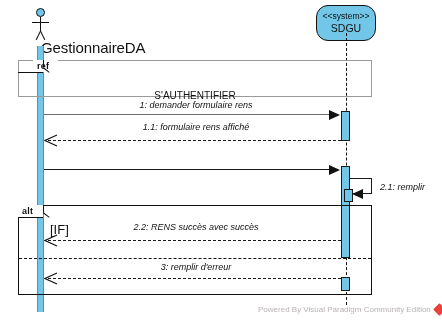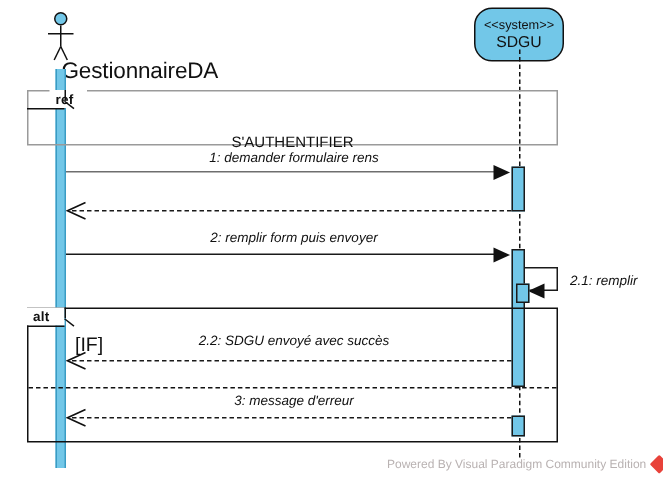--- a/index.html
+++ b/index.html
@@ -202,59 +202,59 @@
   <div class="abs" style="left:43px; top:60px; width:0; height:7px; border-left:1px solid #111;"></div>
   <div class="abs frag-cut-line" style="left:43px; top:67px; width:8px; transform:rotate(38deg);"></div>
   <div class="abs frag-title" style="left:18px; top:72px; width:354px;margin-top:18px;">S'AUTHENTIFIER</div>
 
   <div class="abs msg-label" style="left:48px; top:100px; width:296px;">1: demander formulaire rens</div>
   <div class="abs msg-line-solid" style="left:44px; top:114px; width:291px;"></div>
   <div class="abs arrow-filled-right" style="left:329px; top:110px;"></div>
 
   <div class="abs activation" style="left:341px; top:111px; width:9px; height:30px;"></div>
 
+  <div class="abs msg-label" style="left:48px; top:122px; width:296px;">1.1: formulaire rens affiché</div>
   <div class="abs msg-line-dash" style="left:48px; top:140px; width:293px;"></div>
   <div class="abs arrow-open-left" style="left:44px; top:134px;">
     <svg width="14" height="13" viewBox="0 0 14 13">
       <polyline points="13,1 1,6.5 13,12" fill="none" stroke="#111" stroke-width="1.1"></polyline>
     </svg>
   </div>
 
-  <div class="abs msg-label" style="left:48px; top:153px; width:296px;">2: remplir form puis envoyer</div>
   <div class="abs msg-line-solid-dark" style="left:44px; top:169px; width:291px;"></div>
   <div class="abs arrow-filled-right" style="left:329px; top:165px;"></div>
 
   <div class="abs activation" style="left:341px; top:166px; width:9px; height:92px;"></div>
 
   <div class="abs self-box" style="left:350px; top:178px; width:22px; height:16px;"></div>
   <div class="abs" style="left:352px; top:189px; width:0; height:0;
               border-top:5px solid transparent; border-bottom:5px solid transparent;
               border-right:11px solid #111;"></div>
 
   <div class="abs activation" style="left:344px; top:189px; width:9px; height:13px;"></div>
   <div class="abs msg-label" style="left:380px; top:182px; width:60px; text-align:left;">2.1: remplir</div>
 
   <div class="abs fragment dark" style="left:18px; top:205px; width:354px; height:90px;"></div>
   <div class="abs frag-tag" style="left:18px; top:205px; width:25px; height:12px; border-bottom:none; border-right:none;">alt</div>
   <div class="abs" style="left:18px; top:217px; width:25px; height:0; border-top:1px solid #111;"></div>
   <div class="abs" style="left:43px; top:205px; width:0; height:7px; border-left:1px solid #111;"></div>
   <div class="abs frag-cut-line" style="left:43px; top:212px; width:8px; transform:rotate(38deg);"></div>
   <div class="abs guard" style="left:50px; top:222px;">[IF]</div>
 
-  <div class="abs msg-label" style="left:48px; top:222px; width:296px;">2.2: SDGU envoyé avec succès</div>
+  <div class="abs msg-label" style="left:48px; top:222px; width:296px;">2.2: RENS succès avec succès</div>
   <div class="abs msg-line-dash" style="left:48px; top:240px; width:293px;"></div>
   <div class="abs arrow-open-left" style="left:44px; top:234px;">
     <svg width="14" height="13" viewBox="0 0 14 13">
       <polyline points="13,1 1,6.5 13,12" fill="none" stroke="#111" stroke-width="1.1"></polyline>
     </svg>
   </div>
 
   <div class="abs frag-divider" style="left:19px; top:258px; width:352px;"></div>
 
-  <div class="abs msg-label" style="left:48px; top:262px; width:296px;">3: message d'erreur</div>
+  <div class="abs msg-label" style="left:48px; top:262px; width:296px;">3: remplir d'erreur</div>
   <div class="abs msg-line-dash" style="left:48px; top:278px; width:298px;"></div>
   <div class="abs arrow-open-left" style="left:44px; top:272px;">
     <svg width="14" height="13" viewBox="0 0 14 13">
       <polyline points="13,1 1,6.5 13,12" fill="none" stroke="#111" stroke-width="1.1"></polyline>
     </svg>
   </div>
 
   <div class="abs activation" style="left:341px; top:277px; width:9px; height:14px;"></div>
 
   <div class="abs" style="left:258px; top:305px; display:flex; align-items:center; gap:4px;">

